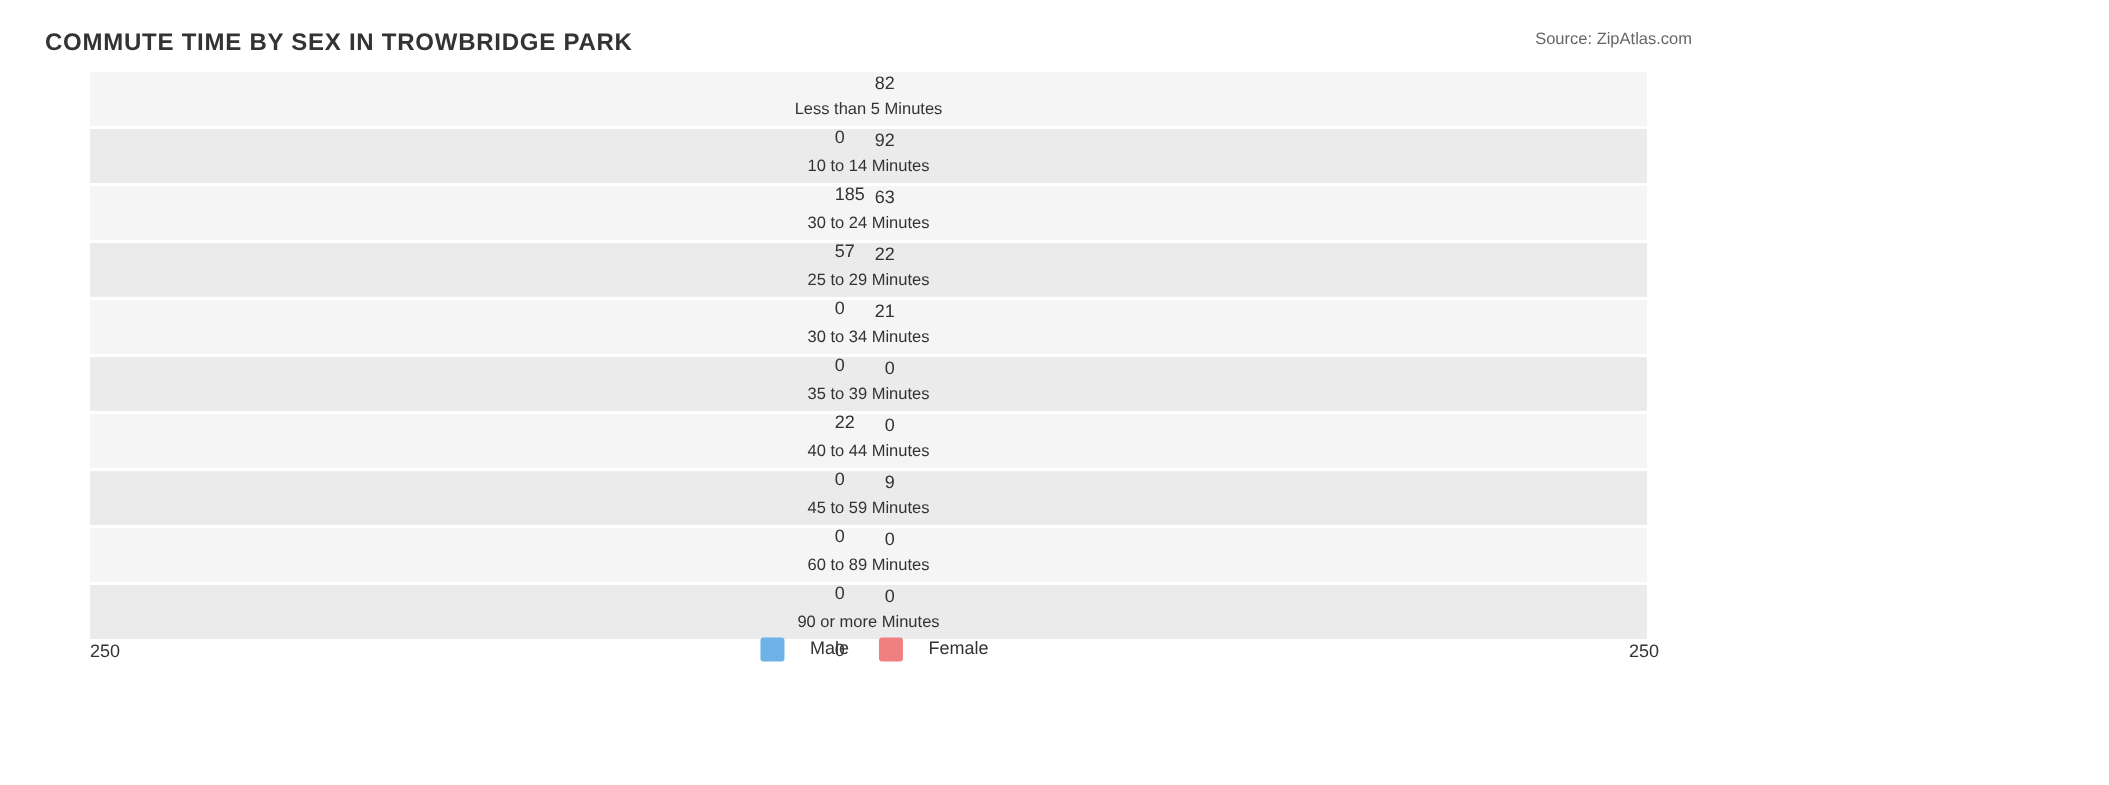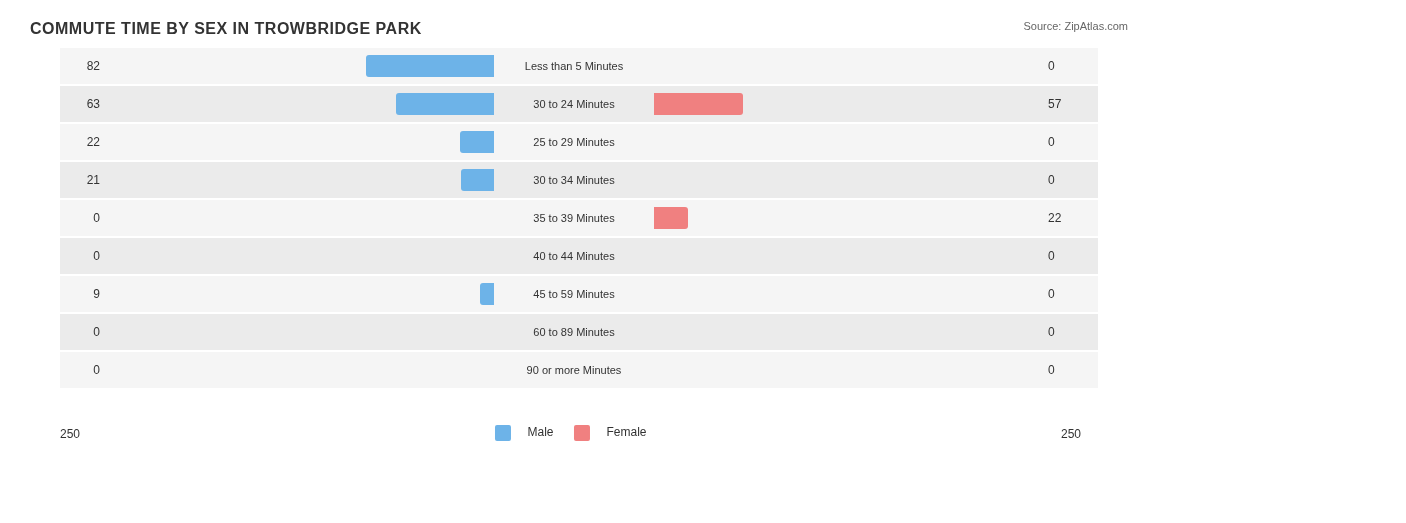--- a/index.html
+++ b/index.html
@@ -42,20 +42,21 @@
       top: 0;
       left: 30px;
       right: 30px;
       bottom: 30px;
     }
     .row {
       display: flex;
       align-items: center;
       height: 36px;
       margin-bottom: 2px;
+      flex-direction: column;
     }
     .row:nth-child(odd) {
       background: #f5f5f5;
     }
     .row:nth-child(even) {
       background: #ebebeb;
     }
     .left-val {
       width: 45px;
       text-align: right;
@@ -109,21 +110,21 @@
       text-align: left;
       font-size: 12px;
       color: #333;
       padding-left: 5px;
       flex-shrink: 0;
     }
     .axis-bottom {
       position: absolute;
       bottom: 0;
       left: 30px;
-      right: 47px;
+      right: 22px;
       display: flex;
       justify-content: space-between;
       font-size: 12px;
       color: #333;
     }
     .legend {
       position: absolute;
       bottom: 0;
       left: 50%;
       transform: translateX(-50%);
@@ -162,20 +163,33 @@
           <div class="bar-left" style="width: 32.800000000000004%;"></div>
         </div>
         <div class="label-center">Less than 5 Minutes</div>
         <div class="bar-right-wrapper">
           <div class="bar-right" style="width: 0%;"></div>
         </div>
       </div>
       <div class="right-val">0</div>
     </div>
         <div class="row">
+      <div class="left-val">92</div>
+      <div class="bar-section">
+        <div class="bar-left-wrapper">
+          <div class="bar-left" style="width: 36.8%;"></div>
+        </div>
+        <div class="label-center">10 to 14 Minutes</div>
+        <div class="bar-right-wrapper">
+          <div class="bar-right" style="width: 74%;"></div>
+        </div>
+      </div>
+      <div class="right-val">185</div>
+    </div>
+        <div class="row">
       <div class="left-val">63</div>
       <div class="bar-section">
         <div class="bar-left-wrapper">
           <div class="bar-left" style="width: 25.2%;"></div>
         </div>
         <div class="label-center">30 to 24 Minutes</div>
         <div class="bar-right-wrapper">
           <div class="bar-right" style="width: 22.8%;"></div>
         </div>
       </div>

